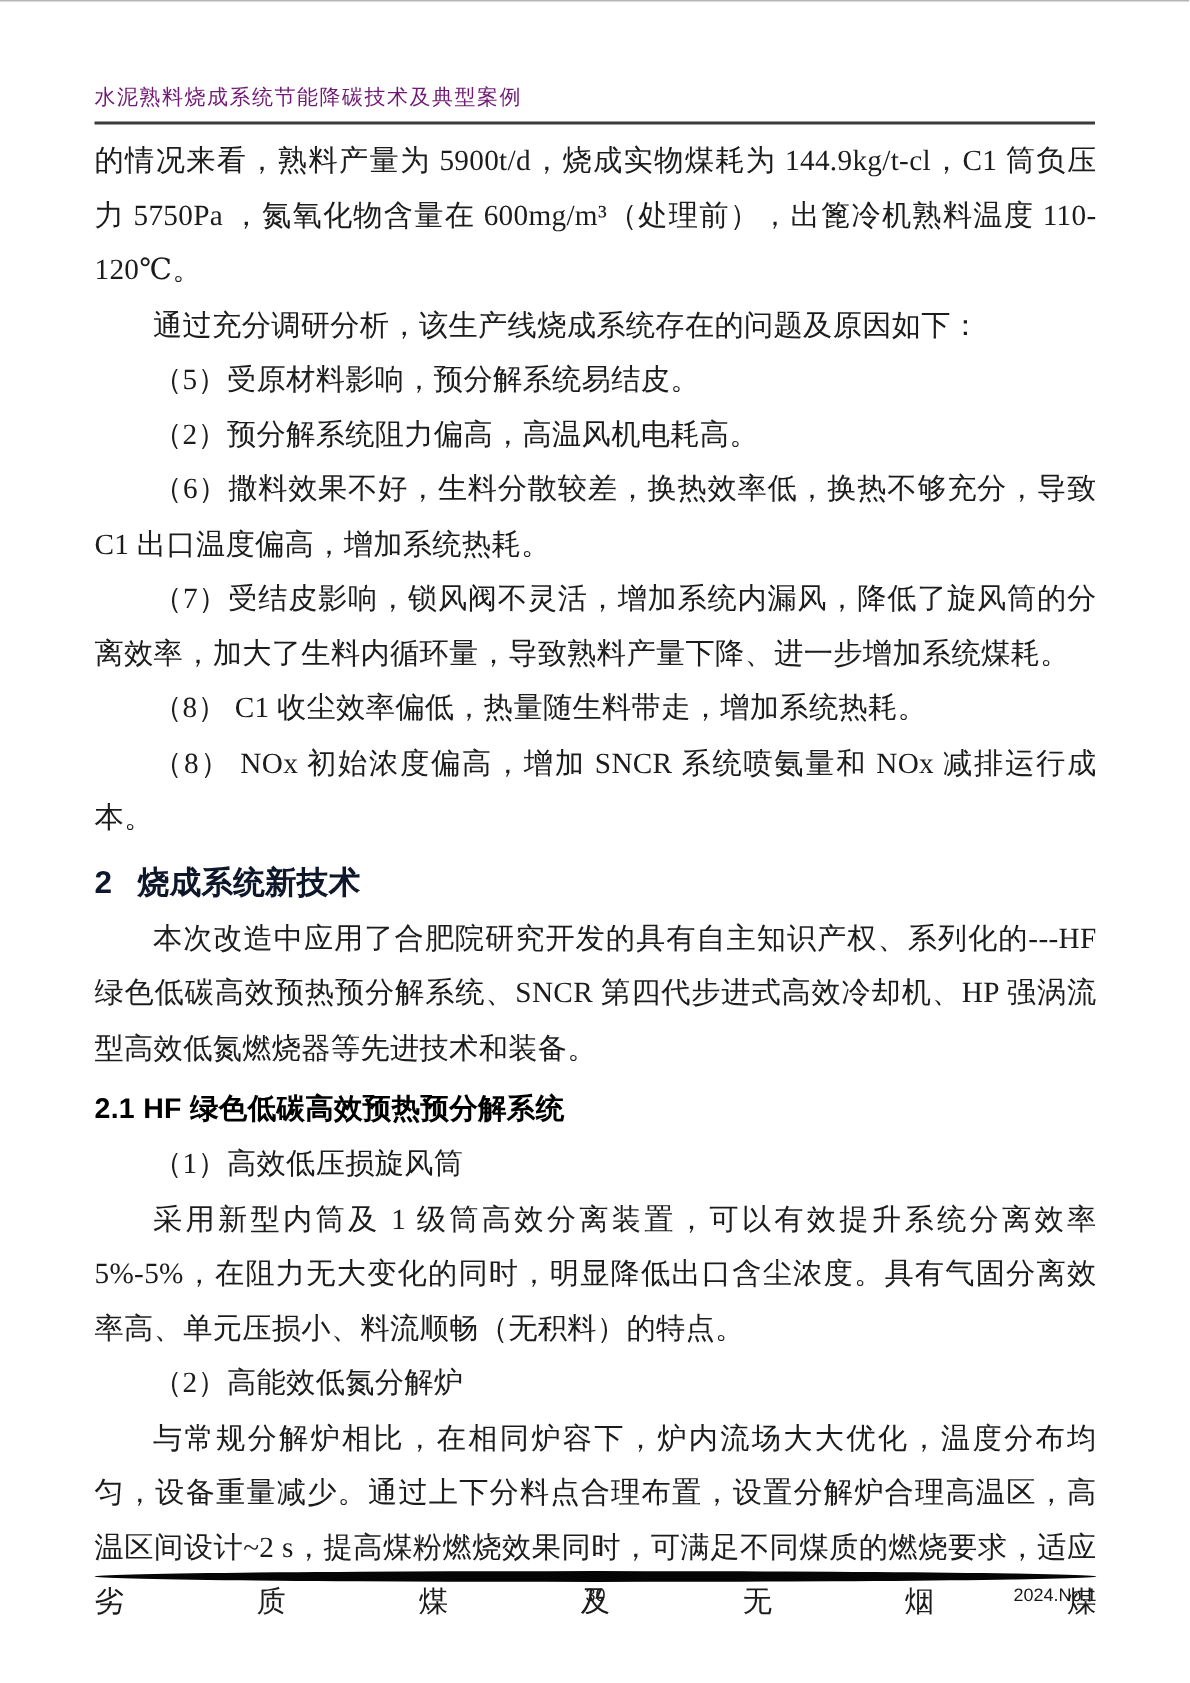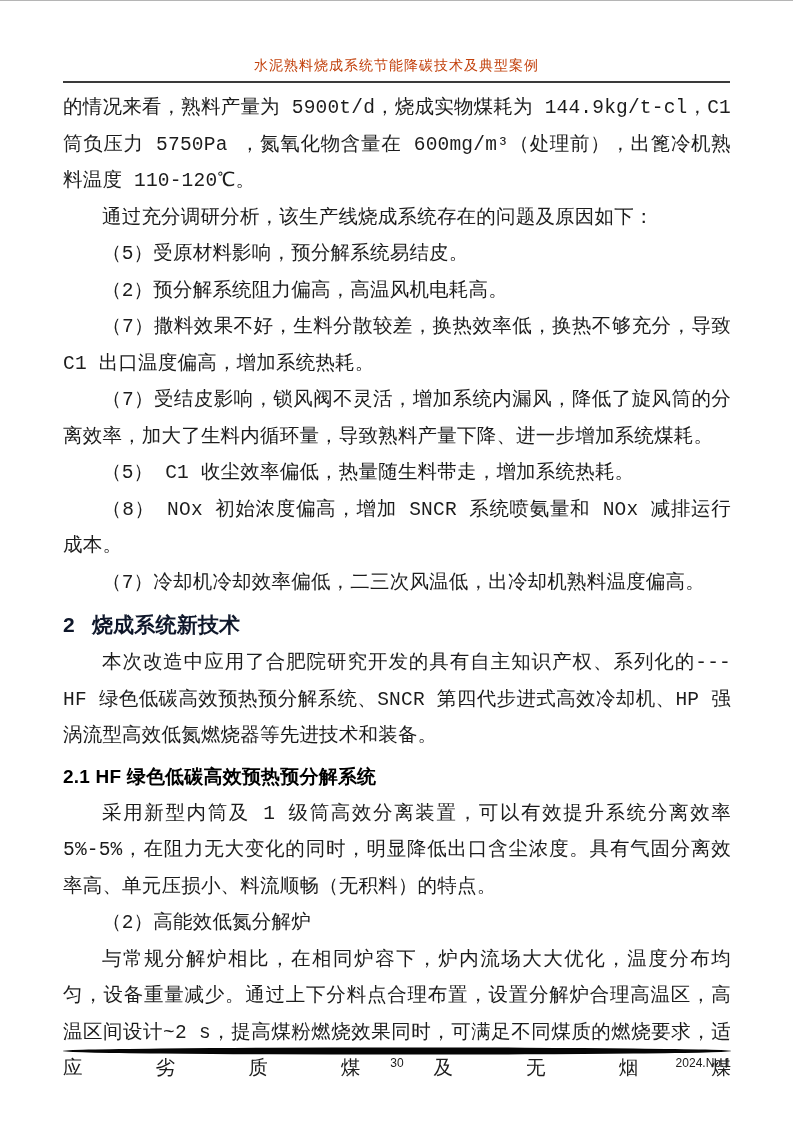--- a/index.html
+++ b/index.html
@@ -12,42 +12,41 @@
     color:#1c1c1c;
   }
   .top-edge-line{
     position:absolute;top:0;left:0;width:100%;height:1px;
     background:#b5b5b5;
   }
   .header{
     padding:57px 63px 0 63px;
   }
   .header-title{
-    text-align:center;
+    text-align:left;
     font-size:14px;
     line-height:18px;
     letter-spacing:1px;
-    color:#c2410c;
+    color:#701a75;
   }
   .header-rule{
     margin-top:6px;
     border-bottom:2px solid #3a3a3a;
     height:0;
   }
   .content{
     margin:7px 62px 0 63px;
     font-size:19.5px;
     line-height:36.5px;
     letter-spacing:0.2px;
     text-align:justify;
   }
   .content p{
     margin:0;
     text-indent:2em;
-    font-family:Liberation Mono, monospace;
   }
   .content p.no-indent{text-indent:0;}
   .content p.cont{text-align-last:justify;}
   .h1{
     font-family:"Liberation Sans","DejaVu Sans",sans-serif;
     font-weight:bold;
     font-size:21px;
     line-height:30px;
     margin:9px 0 5px 0;
     color:#0f172a;
@@ -92,34 +91,34 @@
   <div class="header">
     <div class="header-title">水泥熟料烧成系统节能降碳技术及典型案例</div>
     <div class="header-rule"></div>
   </div>
 
   <div class="content">
     <p class="no-indent">的情况来看，熟料产量为 5900t/d，烧成实物煤耗为 144.9kg/t-cl，C1 筒负压力 5750Pa ，氮氧化物含量在 600mg/m³（处理前），出篦冷机熟料温度 110-120℃。</p>
     <p>通过充分调研分析，该生产线烧成系统存在的问题及原因如下：</p>
     <p>（5）受原材料影响，预分解系统易结皮。</p>
     <p>（2）预分解系统阻力偏高，高温风机电耗高。</p>
-    <p>（7）撒料效果不好，生料分散较差，换热效率低，换热不够充分，导致 C1 出口温度偏高，增加系统热耗。</p>
+    <p>（6）撒料效果不好，生料分散较差，换热效率低，换热不够充分，导致 C1 出口温度偏高，增加系统热耗。</p>
     <p>（7）受结皮影响，锁风阀不灵活，增加系统内漏风，降低了旋风筒的分离效率，加大了生料内循环量，导致熟料产量下降、进一步增加系统煤耗。</p>
-    <p>（5） C1 收尘效率偏低，热量随生料带走，增加系统热耗。</p>
+    <p>（8） C1 收尘效率偏低，热量随生料带走，增加系统热耗。</p>
     <p>（8） NOx 初始浓度偏高，增加 SNCR 系统喷氨量和 NOx 减排运行成本。</p>
-    <p>（7）冷却机冷却效率偏低，二三次风温低，出冷却机熟料温度偏高。</p>
 
     <div class="h1">
       <span class="h1-num">2</span><span>烧成系统新技术</span>
     </div>
 
     <p>本次改造中应用了合肥院研究开发的具有自主知识产权、系列化的---HF 绿色低碳高效预热预分解系统、SNCR 第四代步进式高效冷却机、HP 强涡流型高效低氮燃烧器等先进技术和装备。</p>
 
     <div class="h2">2.1 HF 绿色低碳高效预热预分解系统</div>
 
+    <p>（1）高效低压损旋风筒</p>
     <p>采用新型内筒及 1 级筒高效分离装置，可以有效提升系统分离效率 5%-5%，在阻力无大变化的同时，明显降低出口含尘浓度。具有气固分离效率高、单元压损小、料流顺畅（无积料）的特点。</p>
     <p>（2）高能效低氮分解炉</p>
     <p class="cont">与常规分解炉相比，在相同炉容下，炉内流场大大优化，温度分布均匀，设备重量减少。通过上下分料点合理布置，设置分解炉合理高温区，高温区间设计~2 s，提高煤粉燃烧效果同时，可满足不同煤质的燃烧要求，适应劣质煤及无烟煤</p>
   </div>
 
   <div class="footer">
     <svg class="footer-bar" width="668" height="8" viewBox="0 0 668 8" preserveAspectRatio="none">
       <ellipse cx="334" cy="4" rx="334" ry="3.6" fill="#050505"></ellipse>
     </svg>
     <div class="footer-row">

